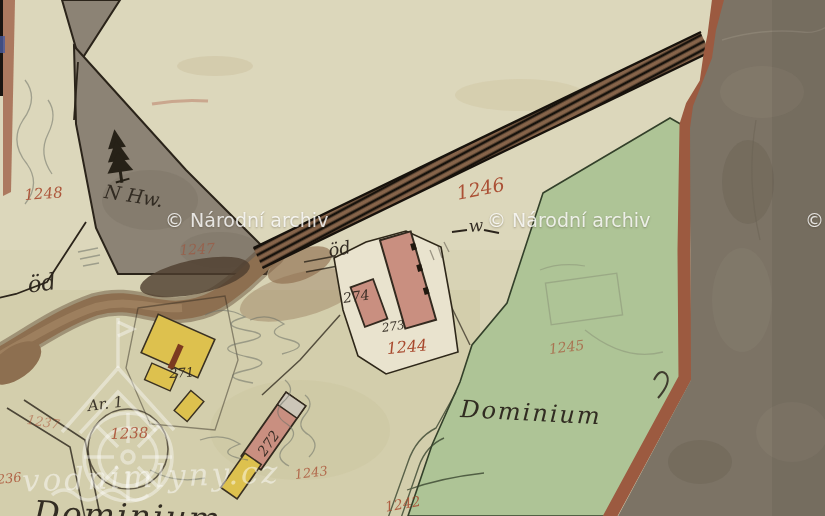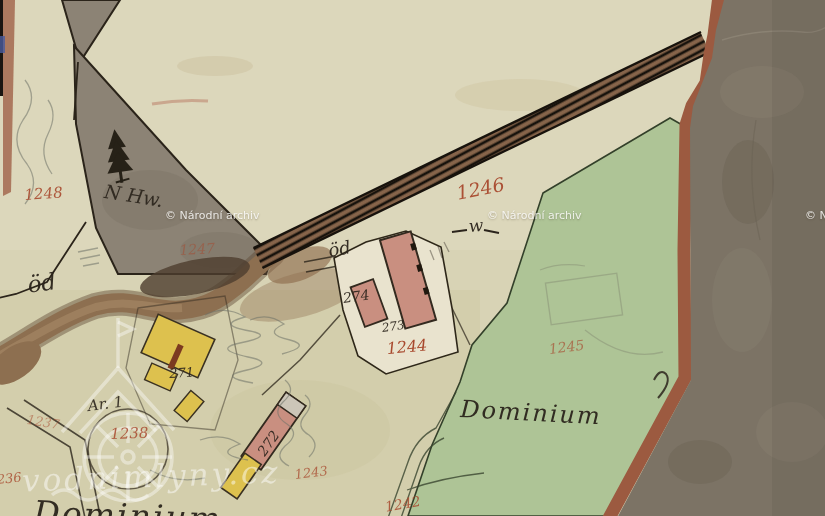--- a/index.html
+++ b/index.html
@@ -4,21 +4,21 @@
 <style>
   html,body{margin:0;padding:0;background:#555;}
   .screen{position:relative;width:825px;height:516px;overflow:hidden;
           background:var(--paper,#d8d3b5);font-family:"DejaVu Serif",serif;}
   .screen svg{position:absolute;left:0;top:0;}
   .label-layer{position:absolute;left:0;top:0;width:100%;height:100%;z-index:10;pointer-events:none;}
   .lbl{position:absolute;white-space:nowrap;font-style:italic;transform-origin:left top;line-height:1;}
   .lbl-red{color:var(--red_number,#a8492e);}
   .lbl-ink{color:var(--ink,#2b241c);}
   .lbl-dominium{letter-spacing:2px;}
-  .wm-archive{position:absolute;font-family:"DejaVu Sans",sans-serif;font-size:11px;
+  .wm-archive{position:absolute;font-family:"DejaVu Sans",sans-serif;font-size:19px;
       color:rgba(255,255,255,0.82);text-shadow:0 1px 2px rgba(60,50,30,0.35);white-space:nowrap;}
   .wm-vodni{position:absolute;left:22px;top:458px;font-family:"DejaVu Serif",serif;font-style:italic;
       font-size:31px;letter-spacing:3px;color:rgba(255,255,255,0.48);transform:rotate(-2deg);white-space:nowrap;}
 </style>
 </head>
 <body>
 
 <div class="screen">
 
 <svg width="825" height="516" viewBox="0 0 825 516">

